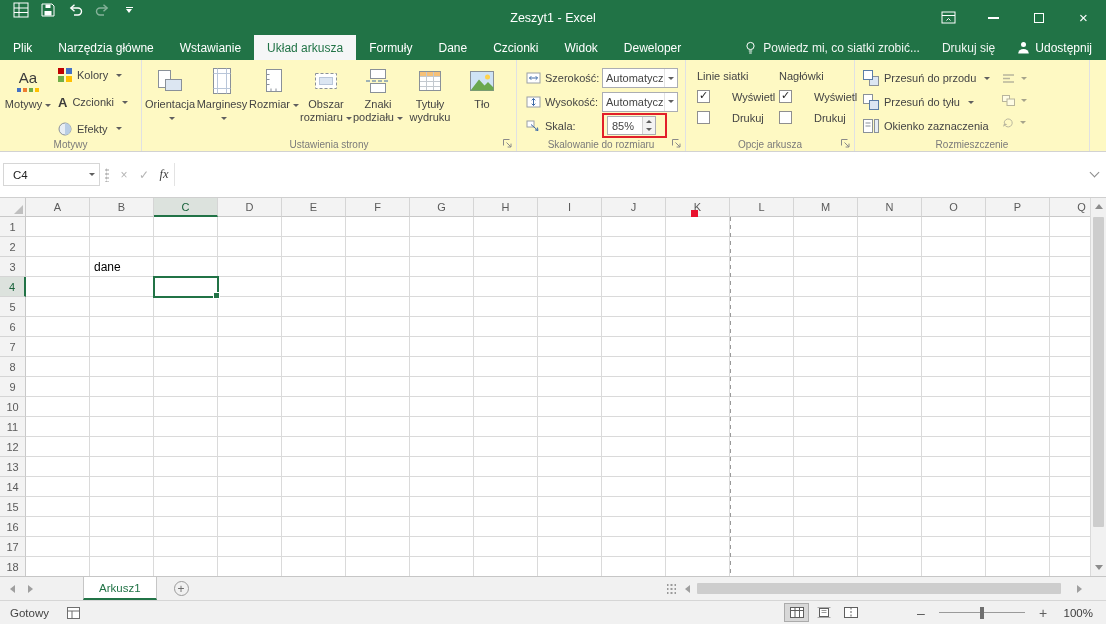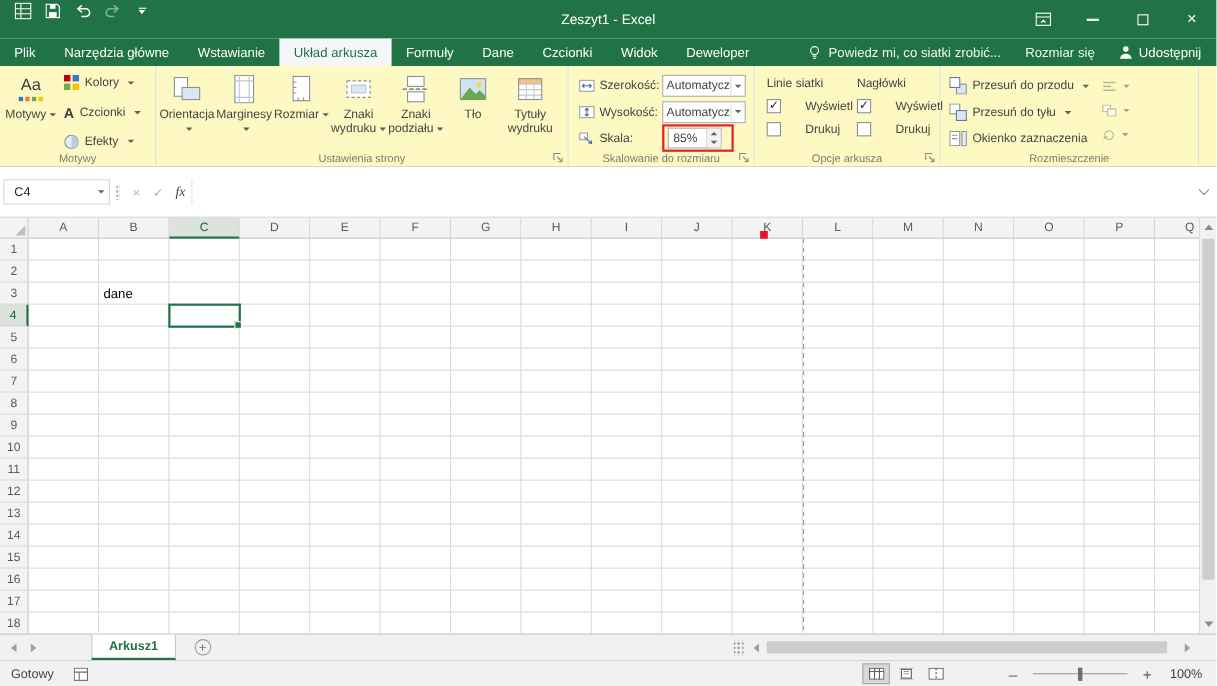--- a/index.html
+++ b/index.html
@@ -109,21 +109,21 @@
   .vs-track{flex:1;position:relative}
   .vs-thumb{position:absolute;left:2px;right:2px;top:2px;height:310px;background:#cdcdcd;border-radius:1px}
   .tri-up{width:0;height:0;border-left:4px solid transparent;border-right:4px solid transparent;border-bottom:5px solid #8c8c8c}
   .tri-dn{width:0;height:0;border-left:4px solid transparent;border-right:4px solid transparent;border-top:5px solid #8c8c8c}
   .tri-l{width:0;height:0;border-top:4px solid transparent;border-bottom:4px solid transparent;border-right:5px solid #9f9f9f}
   .tri-r{width:0;height:0;border-top:4px solid transparent;border-bottom:4px solid transparent;border-left:5px solid #9f9f9f}
 
   
   .sheetbar{position:absolute;top:576px;left:0;width:1106px;height:24px;background:#f1f1f1;border-top:1px solid #c6c6c6;display:flex;align-items:center}
   .snav{display:flex;align-items:center;gap:13px;padding:0 10px}
-  .sheettab{margin-left:40px;height:23px;background:#fff;display:flex;align-items:center;padding:0 15px;font-size:11.5px;font-weight:bold;color:#217346;border-left:1px solid #c6c6c6;border-right:1px solid #c6c6c6;border-bottom:2px solid #217346}
+  .sheettab{margin-left:40px;height:23px;background:#fff;display:flex;align-items:center;padding:0 15px;font-size:11.5px;font-weight:normal;color:#217346;border-left:1px solid #c6c6c6;border-right:1px solid #c6c6c6;border-bottom:2px solid #217346}
   .addsheet{margin-left:17px;width:15px;height:15px;border:1px solid #9b9b9b;border-radius:50%;display:flex;align-items:center;justify-content:center;color:#6e6e6e;font-size:12px;line-height:1}
   .hsplit{margin-left:auto;width:9px;height:14px;background:radial-gradient(#9a9a9a 1px,transparent 1.2px);background-size:4px 4px;background-position:center}
   .hscroll{width:408px;height:15px;margin:0 3px;display:flex;align-items:center}
   .hs-btn{width:16px;display:flex;align-items:center;justify-content:center}
   .hs-track{flex:1;position:relative;height:15px}
   .hs-thumb{position:absolute;top:2px;bottom:2px;left:2px;right:10px;background:#cdcdcd;border-radius:1px}
   .sb-corner{width:16px}
 
   
   .statusbar{position:absolute;top:600px;left:0;width:1106px;height:24px;background:#f1f1f1;border-top:1px solid #d6d6d6;display:flex;align-items:center;font-size:11.5px;color:#444}
@@ -212,21 +212,21 @@
   <div class="tab-right">
     <span class="tellme">
       <svg width="13" height="14" viewBox="0 0 13 14">
         <circle cx="6.5" cy="5" r="3.6" fill="none" stroke="#fff"></circle>
         <line x1="4.8" y1="10" x2="8.2" y2="10" stroke="#fff"></line>
         <line x1="5.2" y1="12" x2="7.8" y2="12" stroke="#fff"></line>
       </svg>
       <span>Powiedz mi, co siatki zrobić...</span>
     </span>
     <span class="tellme">
-        <span>Rozmiar się</span>
+        <span>Drukuj się</span>
       </span>
     <span class="share">
       <svg width="13" height="13" viewBox="0 0 13 13">
         <circle cx="6.5" cy="3.6" r="2.5" fill="#fff"></circle>
         <path d="M1.2 12.5 a5.3 4.6 0 0 1 10.6 0 z" fill="#fff"></path>
       </svg>
       <span>Udostępnij</span>
     </span>
   </div>
 </div>
@@ -305,52 +305,52 @@
       </span>
       <span class="blbl"><span>Rozmiar</span><span class="caret"></span></span>
     </div>
     <div class="bigbtn">
       <span class="bic">
         <svg width="26" height="24">
             <rect x="2.5" y="4.5" width="21" height="15" fill="#fff" stroke="#8a9199" stroke-dasharray="3 2"></rect>
             <rect x="6.5" y="8.5" width="13" height="7" fill="#dce6f2" stroke="#b9c6d9"></rect>
           </svg>
       </span>
-      <span class="blbl"><span>Znaki wydruku</span><span class="caret"></span></span>
+      <span class="blbl"><span>Obszar rozmiaru</span><span class="caret"></span></span>
     </div>
     <div class="bigbtn">
       <span class="bic">
         <svg width="26" height="26">
             <rect x="5.5" y="1.5" width="15" height="9" fill="#fff" stroke="#8a9199"></rect>
             <line x1="1" y1="13" x2="25" y2="13" stroke="#3e6ba8" stroke-dasharray="4 2"></line>
             <rect x="5.5" y="15.5" width="15" height="9" fill="#fff" stroke="#8a9199"></rect>
           </svg>
       </span>
       <span class="blbl"><span>Znaki podziału</span><span class="caret"></span></span>
-    </div>
-    <div class="bigbtn">
-      <span class="bic">
-        <svg width="26" height="22">
-            <rect x="1.5" y="1.5" width="23" height="19" fill="#cfe3f5" stroke="#8a9199"></rect>
-            <circle cx="18.5" cy="7" r="2.5" fill="#ffd24d"></circle>
-            <path d="M1.5 20.5 L10 9.5 L15.5 15.5 L19 12 L24.5 17.5 V20.5 Z" fill="#6aa84f"></path>
-          </svg>
-      </span>
-      <span class="blbl"><span>Tło</span></span>
     </div>
     <div class="bigbtn">
       <span class="bic">
         <svg width="26" height="24">
             <rect x="2.5" y="2.5" width="21" height="19" fill="#fff"></rect>
             <rect x="2.5" y="2.5" width="21" height="5" fill="#f6c178"></rect>
             <path d="M2.5 7.5 h21 M2.5 12.5 h21 M2.5 17.5 h21 M9.5 2.5 v19 M16.5 2.5 v19" stroke="#c3c9cf" fill="none"></path>
             <rect x="2.5" y="2.5" width="21" height="19" fill="none" stroke="#8a9199"></rect>
           </svg>
       </span>
       <span class="blbl"><span>Tytuły wydruku</span></span>
+    </div>
+    <div class="bigbtn">
+      <span class="bic">
+        <svg width="26" height="22">
+            <rect x="1.5" y="1.5" width="23" height="19" fill="#cfe3f5" stroke="#8a9199"></rect>
+            <circle cx="18.5" cy="7" r="2.5" fill="#ffd24d"></circle>
+            <path d="M1.5 20.5 L10 9.5 L15.5 15.5 L19 12 L24.5 17.5 V20.5 Z" fill="#6aa84f"></path>
+          </svg>
+      </span>
+      <span class="blbl"><span>Tło</span></span>
     </div>
     <div class="rgroup-label">Ustawienia strony</div>
     <span class="launch">
       <svg width="11" height="11">
           <path d="M1.5 7.5 v-6 h6" stroke="#8a8a8a" fill="none"></path>
           <path d="M4.5 4.5 l4.5 4.5 M9 9 v-3.4 M9 9 h-3.4" stroke="#8a8a8a" fill="none"></path>
         </svg>
     </span>
   </div>
 

